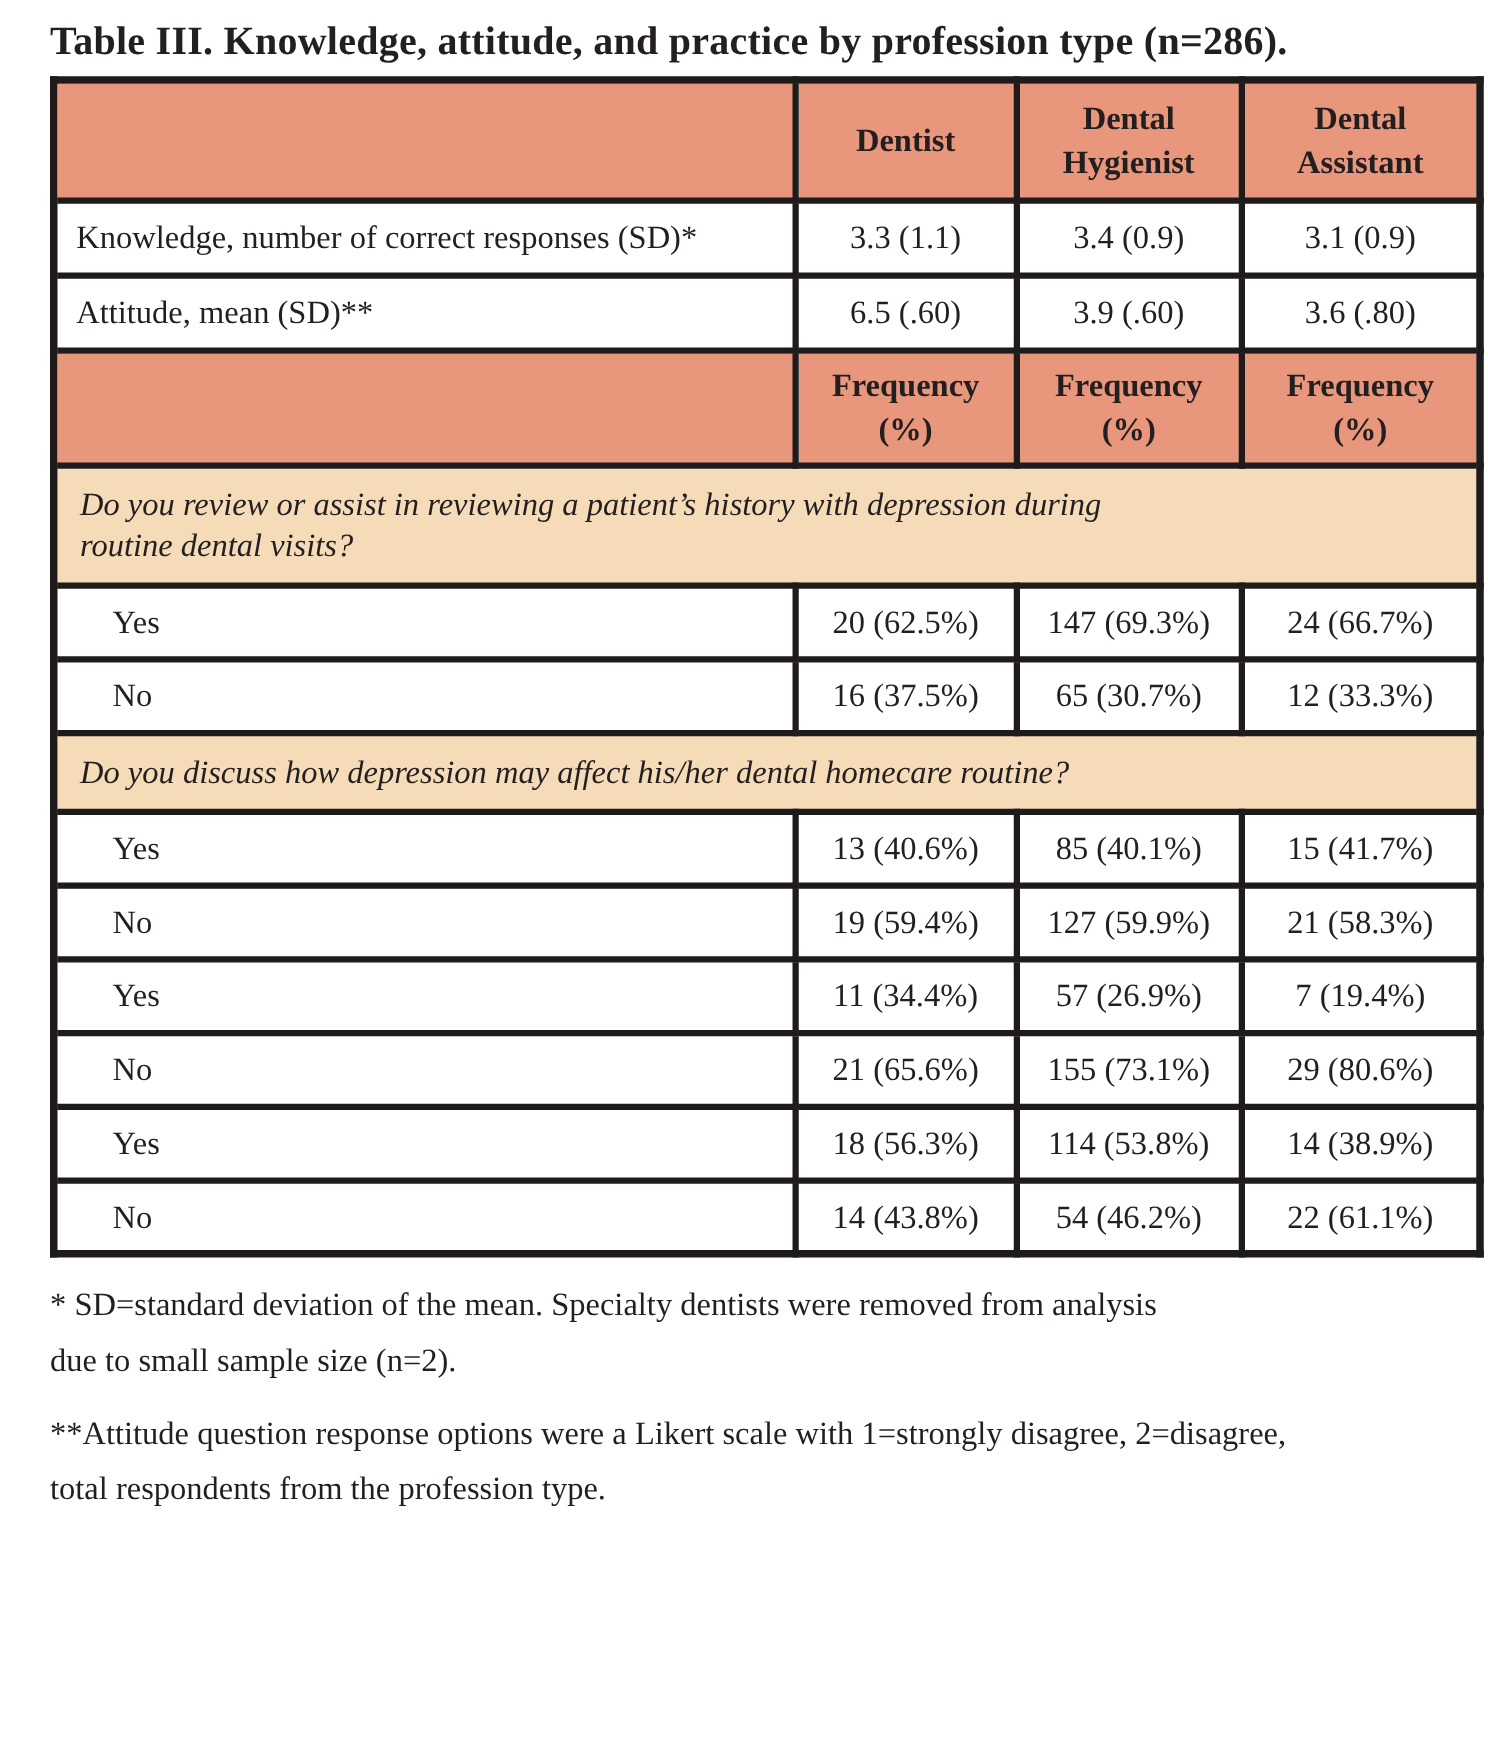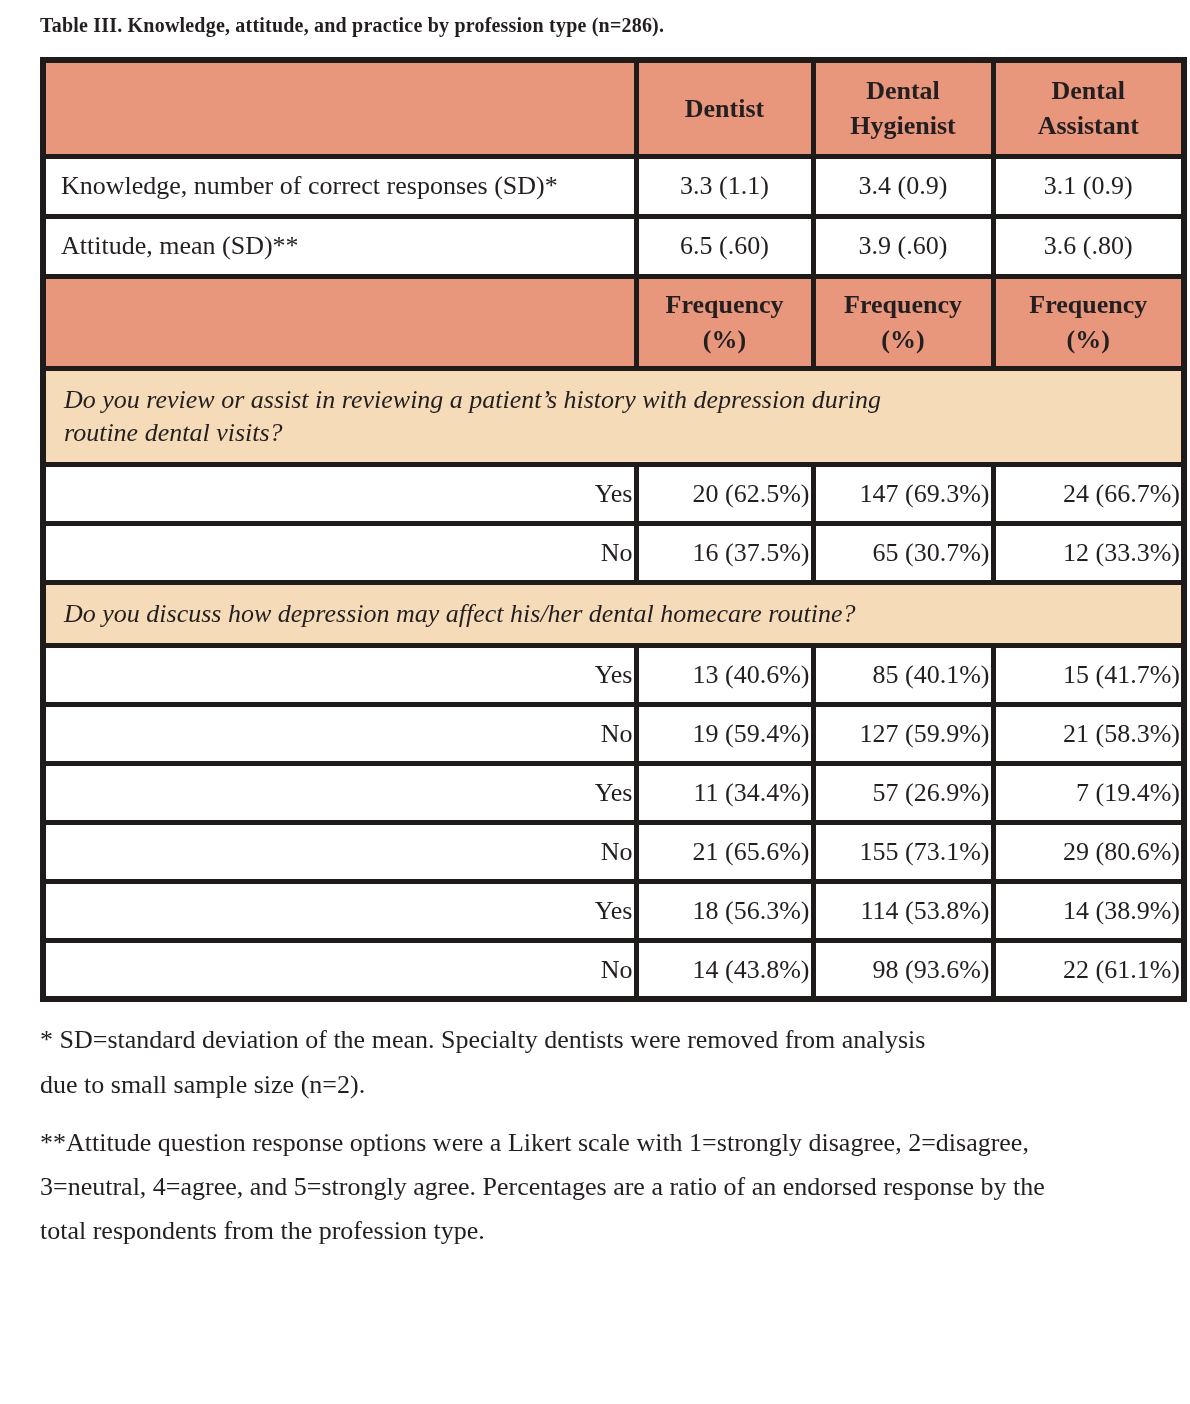--- a/index.html
+++ b/index.html
@@ -10,23 +10,23 @@
     color: var(--text, #231F20);
   }
   .page {
     width: 1190px;
     min-height: 1404px;
     box-sizing: border-box;
     padding: 12px 9px 20px 40px;
     background: var(--page-bg, #ffffff);
   }
   .title {
-    font-size: 20px;
+    font-size: 32px;
     font-weight: bold;
-    margin: 2px 0 20px 0;
+    margin: 2px 0 10px 0;
     letter-spacing: 0.2px;
   }
   table.kap-table {
     border-collapse: collapse;
     table-layout: fixed;
     width: 1141px;
     border: 6px solid var(--border, #1E1B1A);
   }
   table.kap-table td {
     border: 5px solid var(--border, #1E1B1A);
@@ -43,21 +43,21 @@
 
   .hdr {
     background: var(--header-bg, #E8967C);
     font-weight: bold;
     text-align: center;
     font-size: 27px;
   }
   .r-header td { height: 96px; }
   .r-freq td   { height: 92px; }
   .r-sum td    { height: 60px; }
-  .r-yn td     { height: 59px; text-align: right; }
+  .r-yn td     { height: 59px; }
 
   .lbl {
     text-align: left;
     padding-left: 15px;
     font-size: 27px;
   }
   .lbl.yn { padding-left: 44px; }
   .val {
     text-align: center;
     font-size: 27px;
@@ -199,32 +199,31 @@
 
       <tr class="r-yn">
         <td class="lbl yn">Yes</td>
         <td class="val">18 (56.3%)</td>
         <td class="val">114 (53.8%)</td>
         <td class="val">14 (38.9%)</td>
       </tr>
       <tr class="r-yn">
         <td class="lbl yn">No</td>
         <td class="val">14 (43.8%)</td>
-        <td class="val">98 (93.6%)</td>
+        <td class="val">54 (46.2%)</td>
         <td class="val">22 (61.1%)</td>
       </tr>
 
     </tbody>
   </table>
 
   <div class="footnotes">
     <p class="fn">
       <span class="ln"><span class="fn-marker">*</span> <span>SD=standard deviation of the mean. Specialty dentists were removed from analysis</span></span>
       <span class="ln">due to small sample size (n=2).</span>
     </p>
     <p class="fn">
       <span class="ln"><span class="fn-marker">**</span><span>Attitude question response options were a Likert scale with 1=strongly disagree, 2=disagree,</span></span>
-      <span class="ln">3=neutral, 4=agree, and 5=strongly agree. Percentages are a ratio of an endorsed response by the</span>
       <span class="ln">total respondents from the profession type.</span>
     </p>
   </div>
 
 </div>
 
 </body></html>

